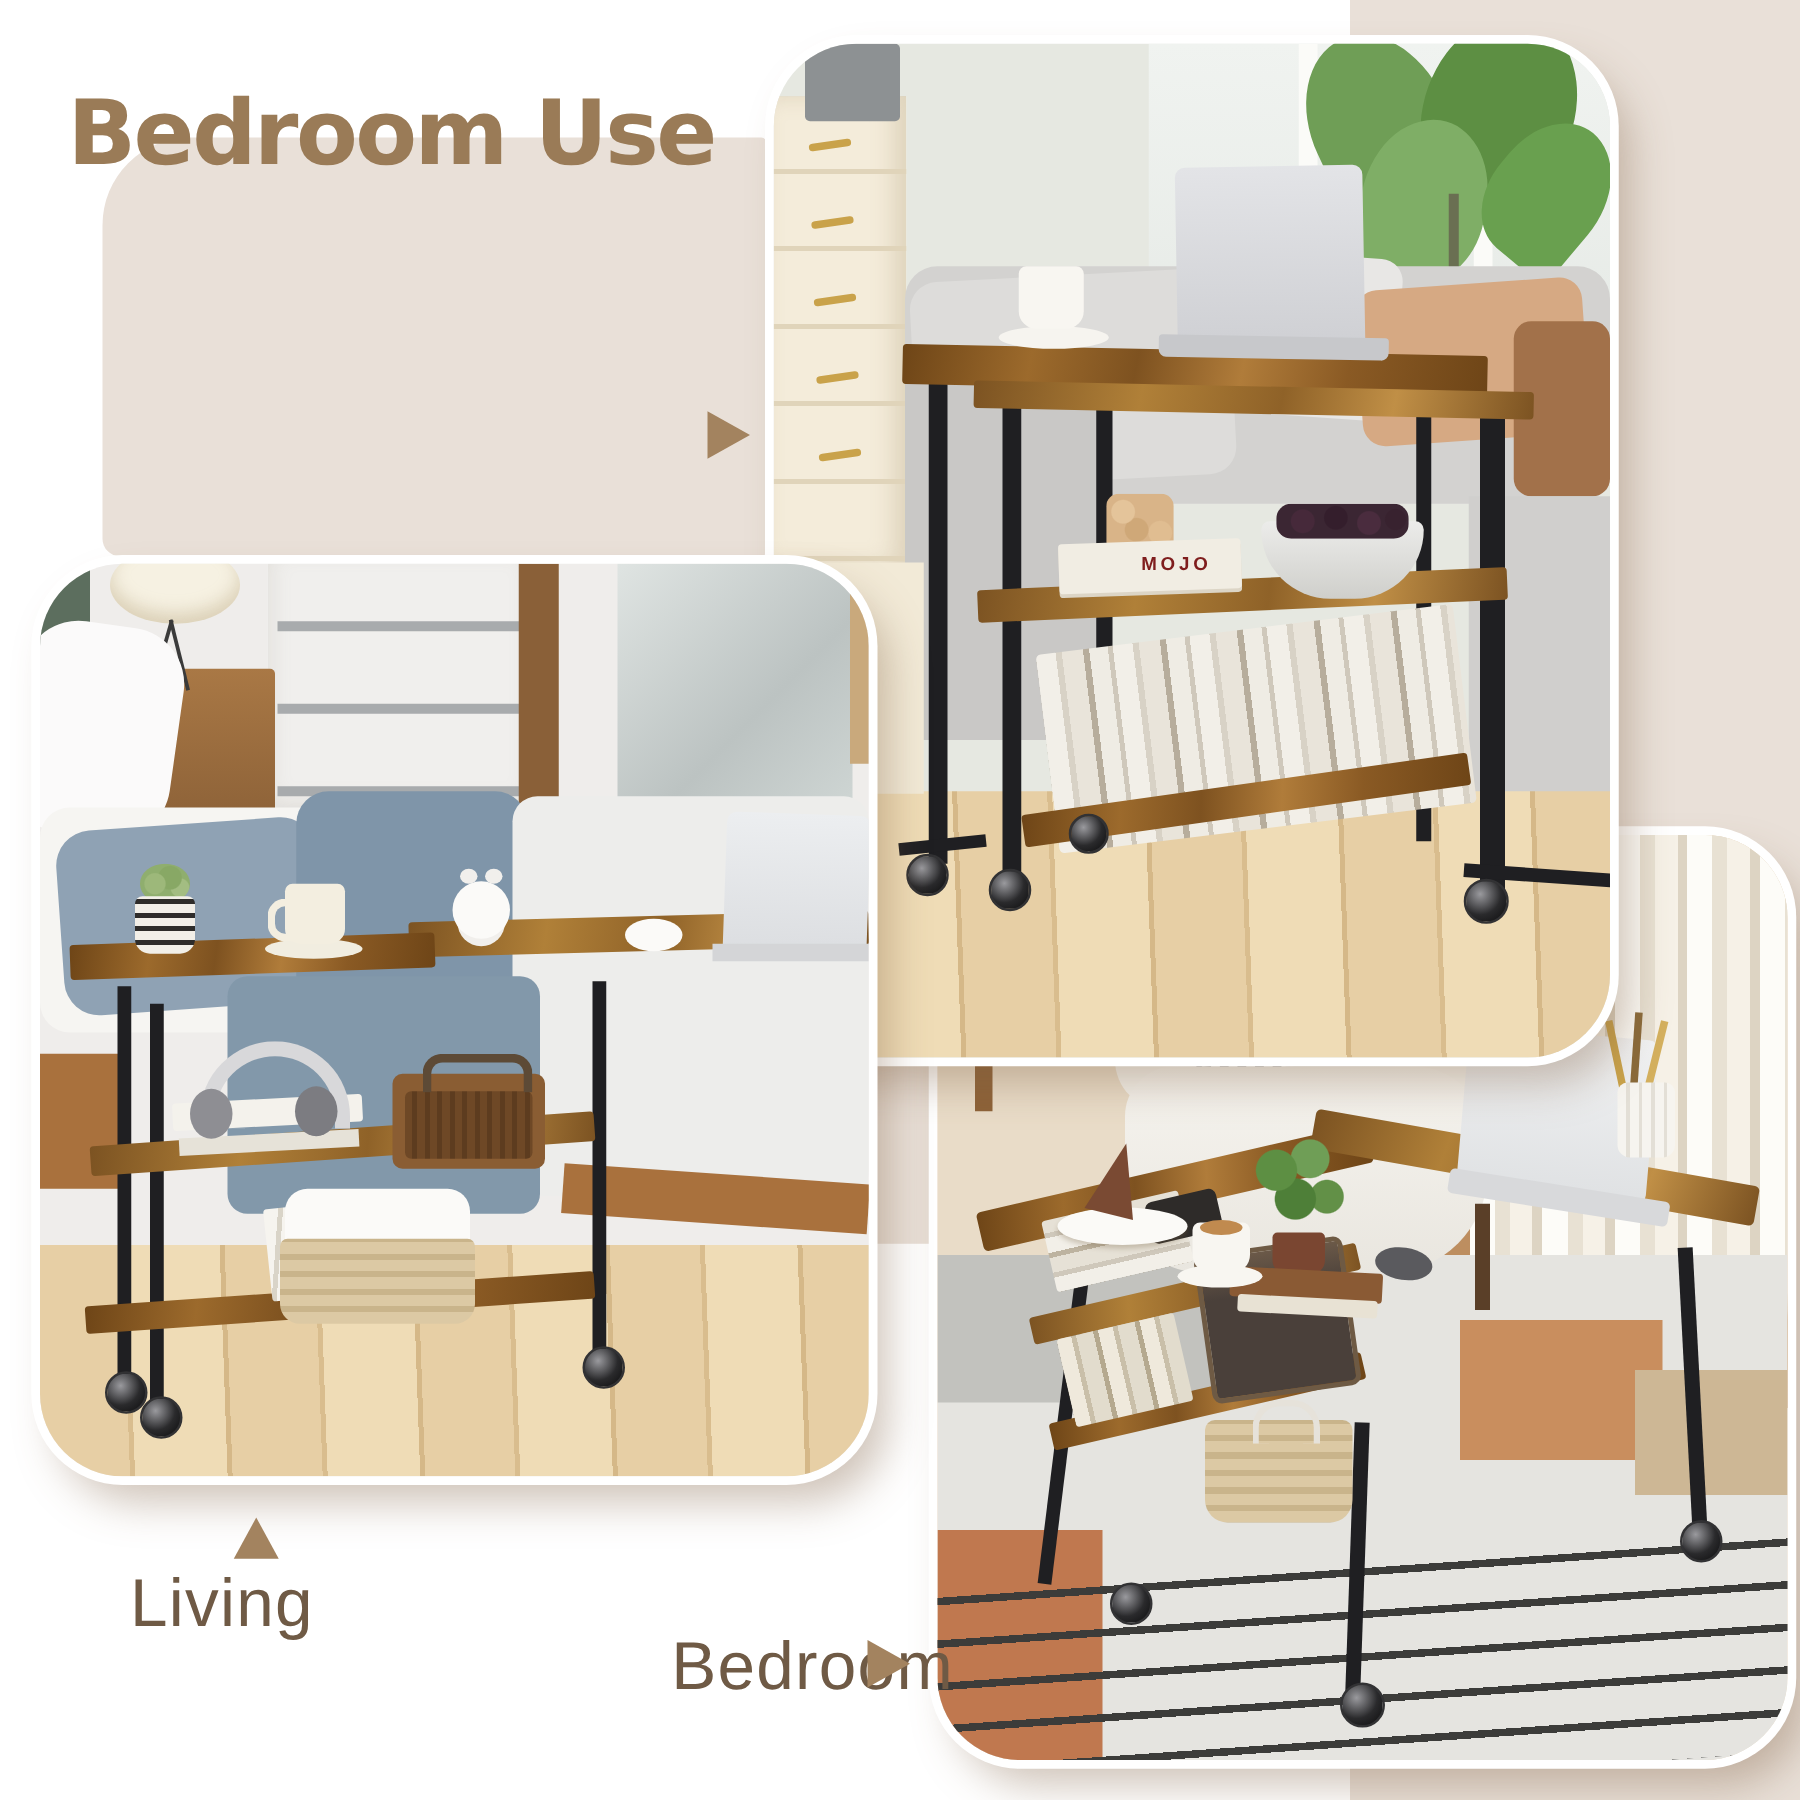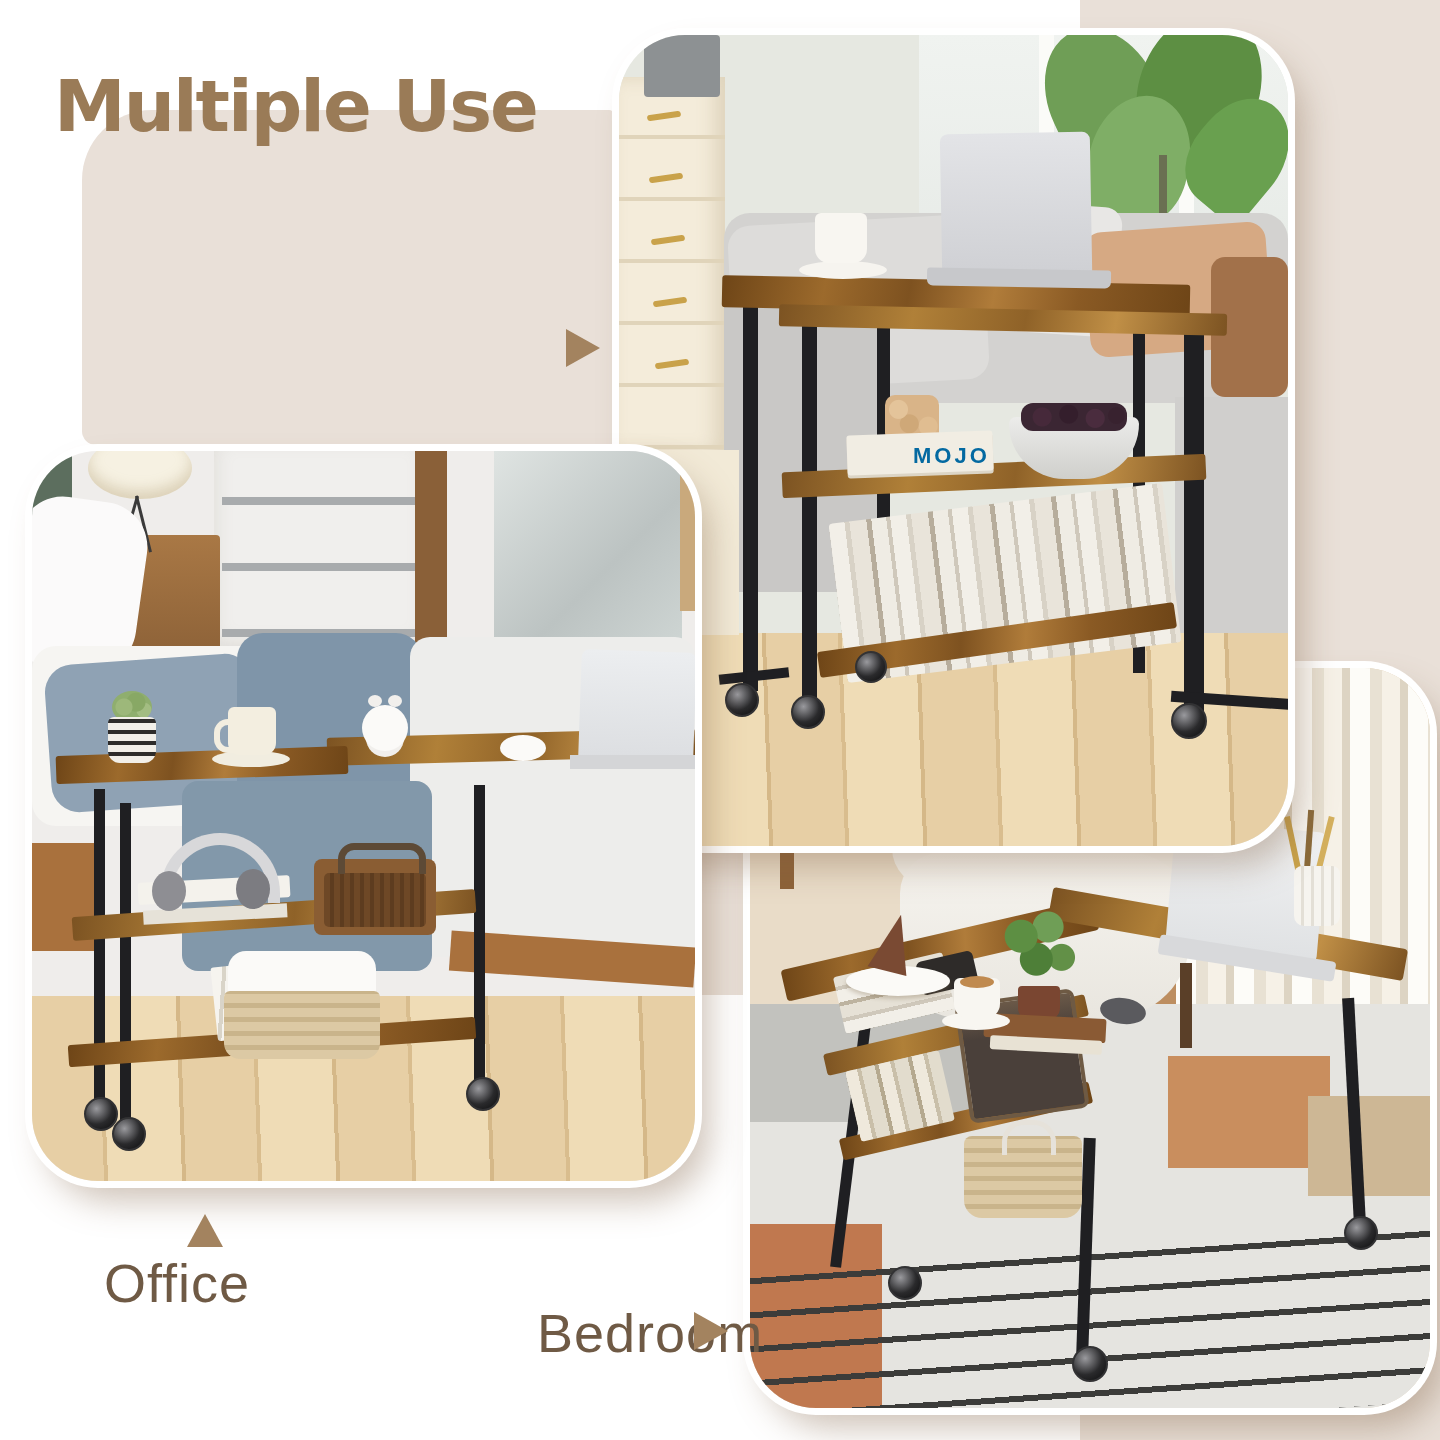--- a/index.html
+++ b/index.html
@@ -27,32 +27,32 @@
   .leg{background:#1f1f22;}
   .wheel{background:radial-gradient(circle at 35% 32%,#9a9a9e,#2a2a2c 55%,#0c0c0d);border-radius:50%;
          border:2px solid #323234;}
   .bookrow{background:repeating-linear-gradient(90deg,#f2efe8 0 16px,#d8d2c6 16px 21px,#e9e4da 21px 38px,#b7ad9c 38px 43px,#efece4 43px 58px,#cfc8bb 58px 62px);}
   .floorwood{background:repeating-linear-gradient(88deg,#e7cfa5 0 72px,#d9bd8e 72px 76px,#efdcb6 76px 150px,#d5b888 150px 154px);}
   .hound{background:repeating-conic-gradient(#26262a 0% 25%,#f5f4ef 0% 50%);background-size:14px 14px;}
   .curtain{background:repeating-linear-gradient(90deg,#fdfcf8 0 20px,#e8e1d3 20px 32px,#f6f1e7 32px 50px,#ddd4c3 50px 58px);}
   .weave{background:repeating-linear-gradient(0deg,#dcc9a4 0 9px,#c9b48b 9px 14px);}
   .stripes{background:repeating-linear-gradient(0deg,transparent 0 28px,#3c3c3a 28px 34px);}
   .gold{background:#c9a24a;border-radius:3px;}
-  .mojo{position:absolute;font-size:22px;letter-spacing:3px;color:#0369a1;font-weight:bold;}
+  .mojo{position:absolute;font-size:15px;letter-spacing:3px;color:#7f1d1d;font-weight:bold;}
 </style>
 </head>
 <body>
 
 <div id="canvas">
 
   <div class="blob" style="left:82px;top:110px;width:531px;height:335px;border-radius:70px 4px 4px 14px;z-index:1;"></div>
   <div class="blob" style="left:1080px;top:0;width:360px;height:1440px;z-index:1;"></div>
   <div class="blob" style="left:700px;top:690px;width:240px;height:305px;z-index:1;"></div>
 
-  <div id="heading">Multiple Use</div>
+  <div id="heading">Bedroom Use</div>
 
   <div class="panel" style="left:619px;top:35px;width:669px;height:811px;z-index:10;background:#e6e8e1;">
     <div class="photo">
 
       <div class="a" style="left:300px;top:0;width:369px;height:228px;background:linear-gradient(180deg,#f0f3f0,#e7ebe7);"></div>
       <div class="a" style="left:420px;top:0;width:15px;height:228px;background:#fbfbf8;"></div>
       <div class="a" style="left:560px;top:0;width:15px;height:228px;background:#fbfbf8;"></div>
       <div class="a" style="left:300px;top:214px;width:369px;height:16px;background:#f6f6f1;"></div>
 
       <div class="a" style="left:0;top:42px;width:106px;height:375px;background:#f4ecda;box-shadow:inset -10px 0 18px rgba(160,140,100,.25);"></div>
@@ -237,18 +237,18 @@
 
       <div class="a wheel" style="left:52px;top:646px;width:30px;height:30px;"></div>
       <div class="a wheel" style="left:80px;top:666px;width:30px;height:30px;"></div>
       <div class="a wheel" style="left:434px;top:626px;width:30px;height:30px;"></div>
     </div>
   </div>
 
   <div class="tri-right" style="left:566px;top:329px;"></div>
 
   <div class="tri-up" style="left:187px;top:1214px;"></div>
-  <div class="lbl" style="left:104px;top:1252px;">Office</div>
+  <div class="lbl" style="left:104px;top:1252px;">Living</div>
 
   <div class="lbl" style="left:537px;top:1302px;">Bedroom</div>
   <div class="tri-right" style="left:694px;top:1312px;"></div>
 
 </div>
 
 </body></html>

